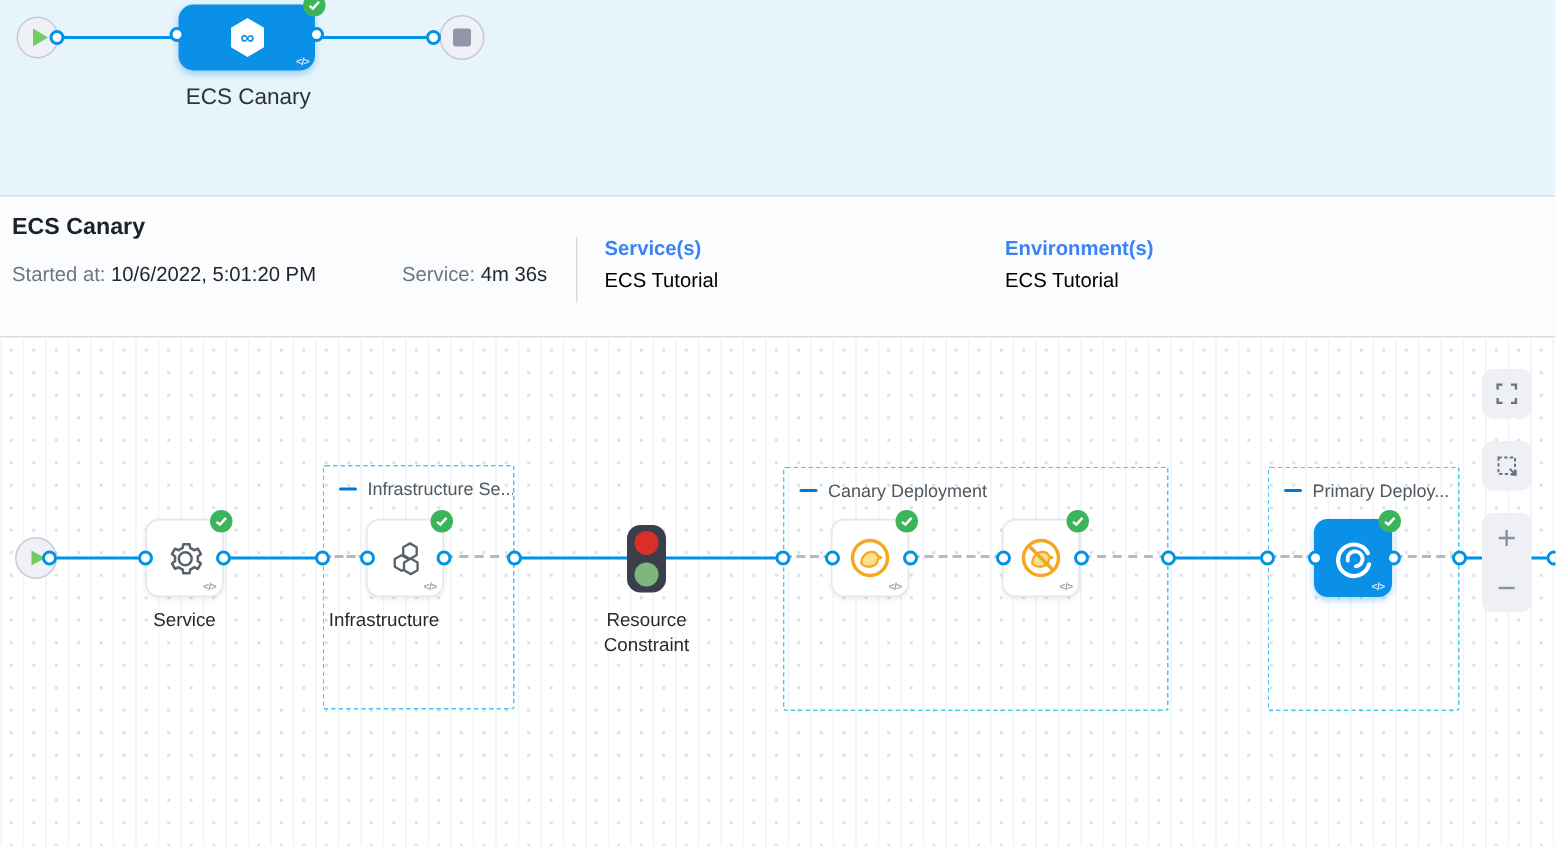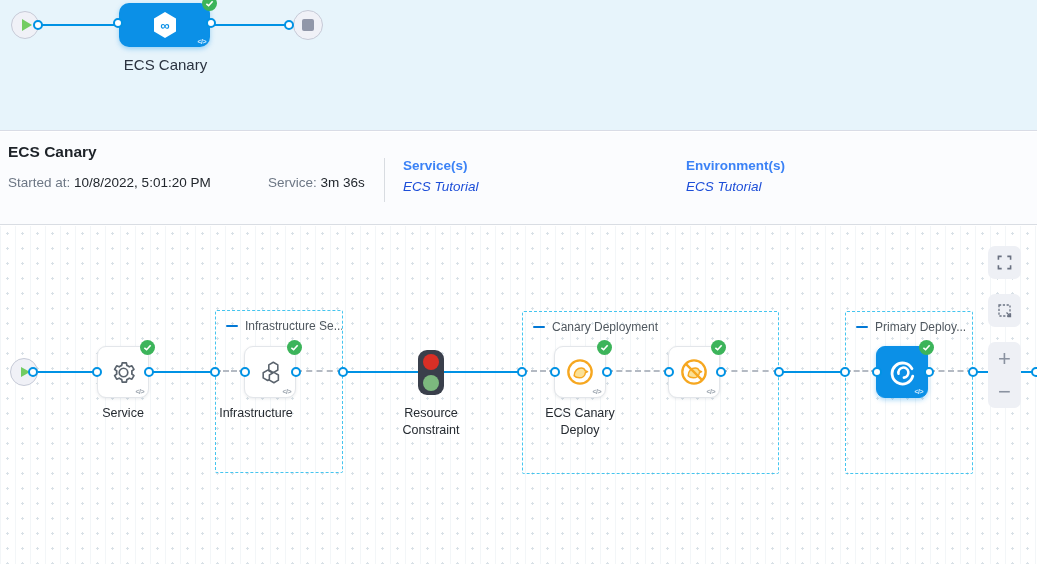--- a/index.html
+++ b/index.html
@@ -32,21 +32,21 @@
   
   .run-header { position:absolute; left:0; top:132px; width:1037px; height:93px; background:#fbfcfe;
                 border-bottom:1px solid #d9dde3; }
   .rh-title { position:absolute; left:8px; top:11px; font-size:15.5px; font-weight:bold; color:#1d2228; }
   .rh-row { position:absolute; left:8px; top:43px; font-size:13.5px; color:#22272d; }
   .rh-muted { color:#6d7785; }
   .rh-duration { position:absolute; left:268px; top:43px; font-size:13.5px; color:#22272d; }
   .rh-divider { position:absolute; left:384px; top:26px; width:1px; height:44px; background:#d8dce1; }
   .rh-col { position:absolute; top:26px; }
   .rh-col-label { font-size:13.5px; font-weight:bold; color:#3b82f6; margin-bottom:6px; }
-  .rh-link { font-size:13.5px; color:#1d4ed8; cursor:pointer;font-style:italic; }
+  .rh-link { font-size:13.5px; color:#000000; cursor:pointer; }
 
   
   .graph { position:absolute; left:0; top:226px; width:1037px; height:338px; background:#fff;
            background-image:
              radial-gradient(circle, #d9e1e7 1px, transparent 1.2px),
              linear-gradient(to right, #f3f6f8 1px, transparent 1px);
            background-size:15px 15px, 15px 15px; }
   .stage-box { position:absolute; border:1px dashed #45c5ef; border-radius:2px; z-index:0; }
   .stage-label { position:absolute; display:flex; align-items:center; gap:7px; padding:8px 10px;
                  max-width:100%; overflow:hidden; cursor:pointer; }
@@ -110,32 +110,32 @@
 
     <div class="round-btn" style="left:293px; top:10px; width:30px; height:30px;">
       <div class="stop-sq"></div>
     </div>
   </div>
 
   <div class="run-header">
     <div class="rh-title">ECS Canary</div>
     <div class="rh-row">
       <span class="rh-muted">Started at:</span>
-      <span>10/8/2022, 5:01:20 PM</span>
+      <span>10/6/2022, 5:01:20 PM</span>
     </div>
     <div class="rh-duration">
       <span class="rh-muted">Service:</span>
-      <span>3m 36s</span>
+      <span>4m 36s</span>
     </div>
     <div class="rh-divider"></div>
     <div class="rh-col" style="left:403px;">
       <div class="rh-col-label">Service(s)</div>
       <div class="rh-link">ECS Tutorial</div>
     </div>
-    <div class="rh-col" style="left:686px;">
+    <div class="rh-col" style="left:670px;">
       <div class="rh-col-label">Environment(s)</div>
       <div class="rh-link">ECS Tutorial</div>
     </div>
   </div>
 
   <div class="graph">
 
     <div class="stage-box" style="left:215px; top:84px; width:128px; height:163px;">
       <div class="stage-label">
         <div class="stage-dash"></div>
@@ -234,21 +234,20 @@
         <circle cx="12" cy="12" r="10" fill="none" stroke="#f6a720" stroke-width="2"></circle>
         <path d="M7 15.2 c0-4.2 3-6.7 6-6.7 1.9 0 3.1 1.1 3.5 2.4 l2 .8 -1.9.9 c-.2 2.7-2.4 4.4-5.1 4.4 -2 0-3.6-.7-4.5-1.8 z" fill="#fbe095" stroke="#f6a720" stroke-width="1.3" stroke-linejoin="round"></path>
       </svg>
       <div class="check-badge">
         <svg width="9" height="9" viewBox="0 0 10 10">
             <polyline points="1.5,5.5 4,7.5 8.5,2.5" fill="none" stroke="#fff" stroke-width="1.8"></polyline>
           </svg>
       </div>
       <span class="code-glyph">&lt;/&gt;</span>
     </div>
-    <div class="node-label" style="left:528px;">ECS Canary Deploy</div>
 
     <div class="node-card" style="left:668px;">
       <svg width="28" height="28" viewBox="0 0 24 24">
         <circle cx="12" cy="12" r="10" fill="none" stroke="#f6a720" stroke-width="2"></circle>
         <path d="M7 15.2 c0-4.2 3-6.7 6-6.7 1.9 0 3.1 1.1 3.5 2.4 l2 .8 -1.9.9 c-.2 2.7-2.4 4.4-5.1 4.4 -2 0-3.6-.7-4.5-1.8 z" fill="#fbe095" stroke="#f6a720" stroke-width="1.3" stroke-linejoin="round"></path>
         <line x1="5" y1="5" x2="19" y2="19" stroke="#f6a720" stroke-width="2"></line>
       </svg>
       <div class="check-badge">
         <svg width="9" height="9" viewBox="0 0 10 10">
             <polyline points="1.5,5.5 4,7.5 8.5,2.5" fill="none" stroke="#fff" stroke-width="1.8"></polyline>

